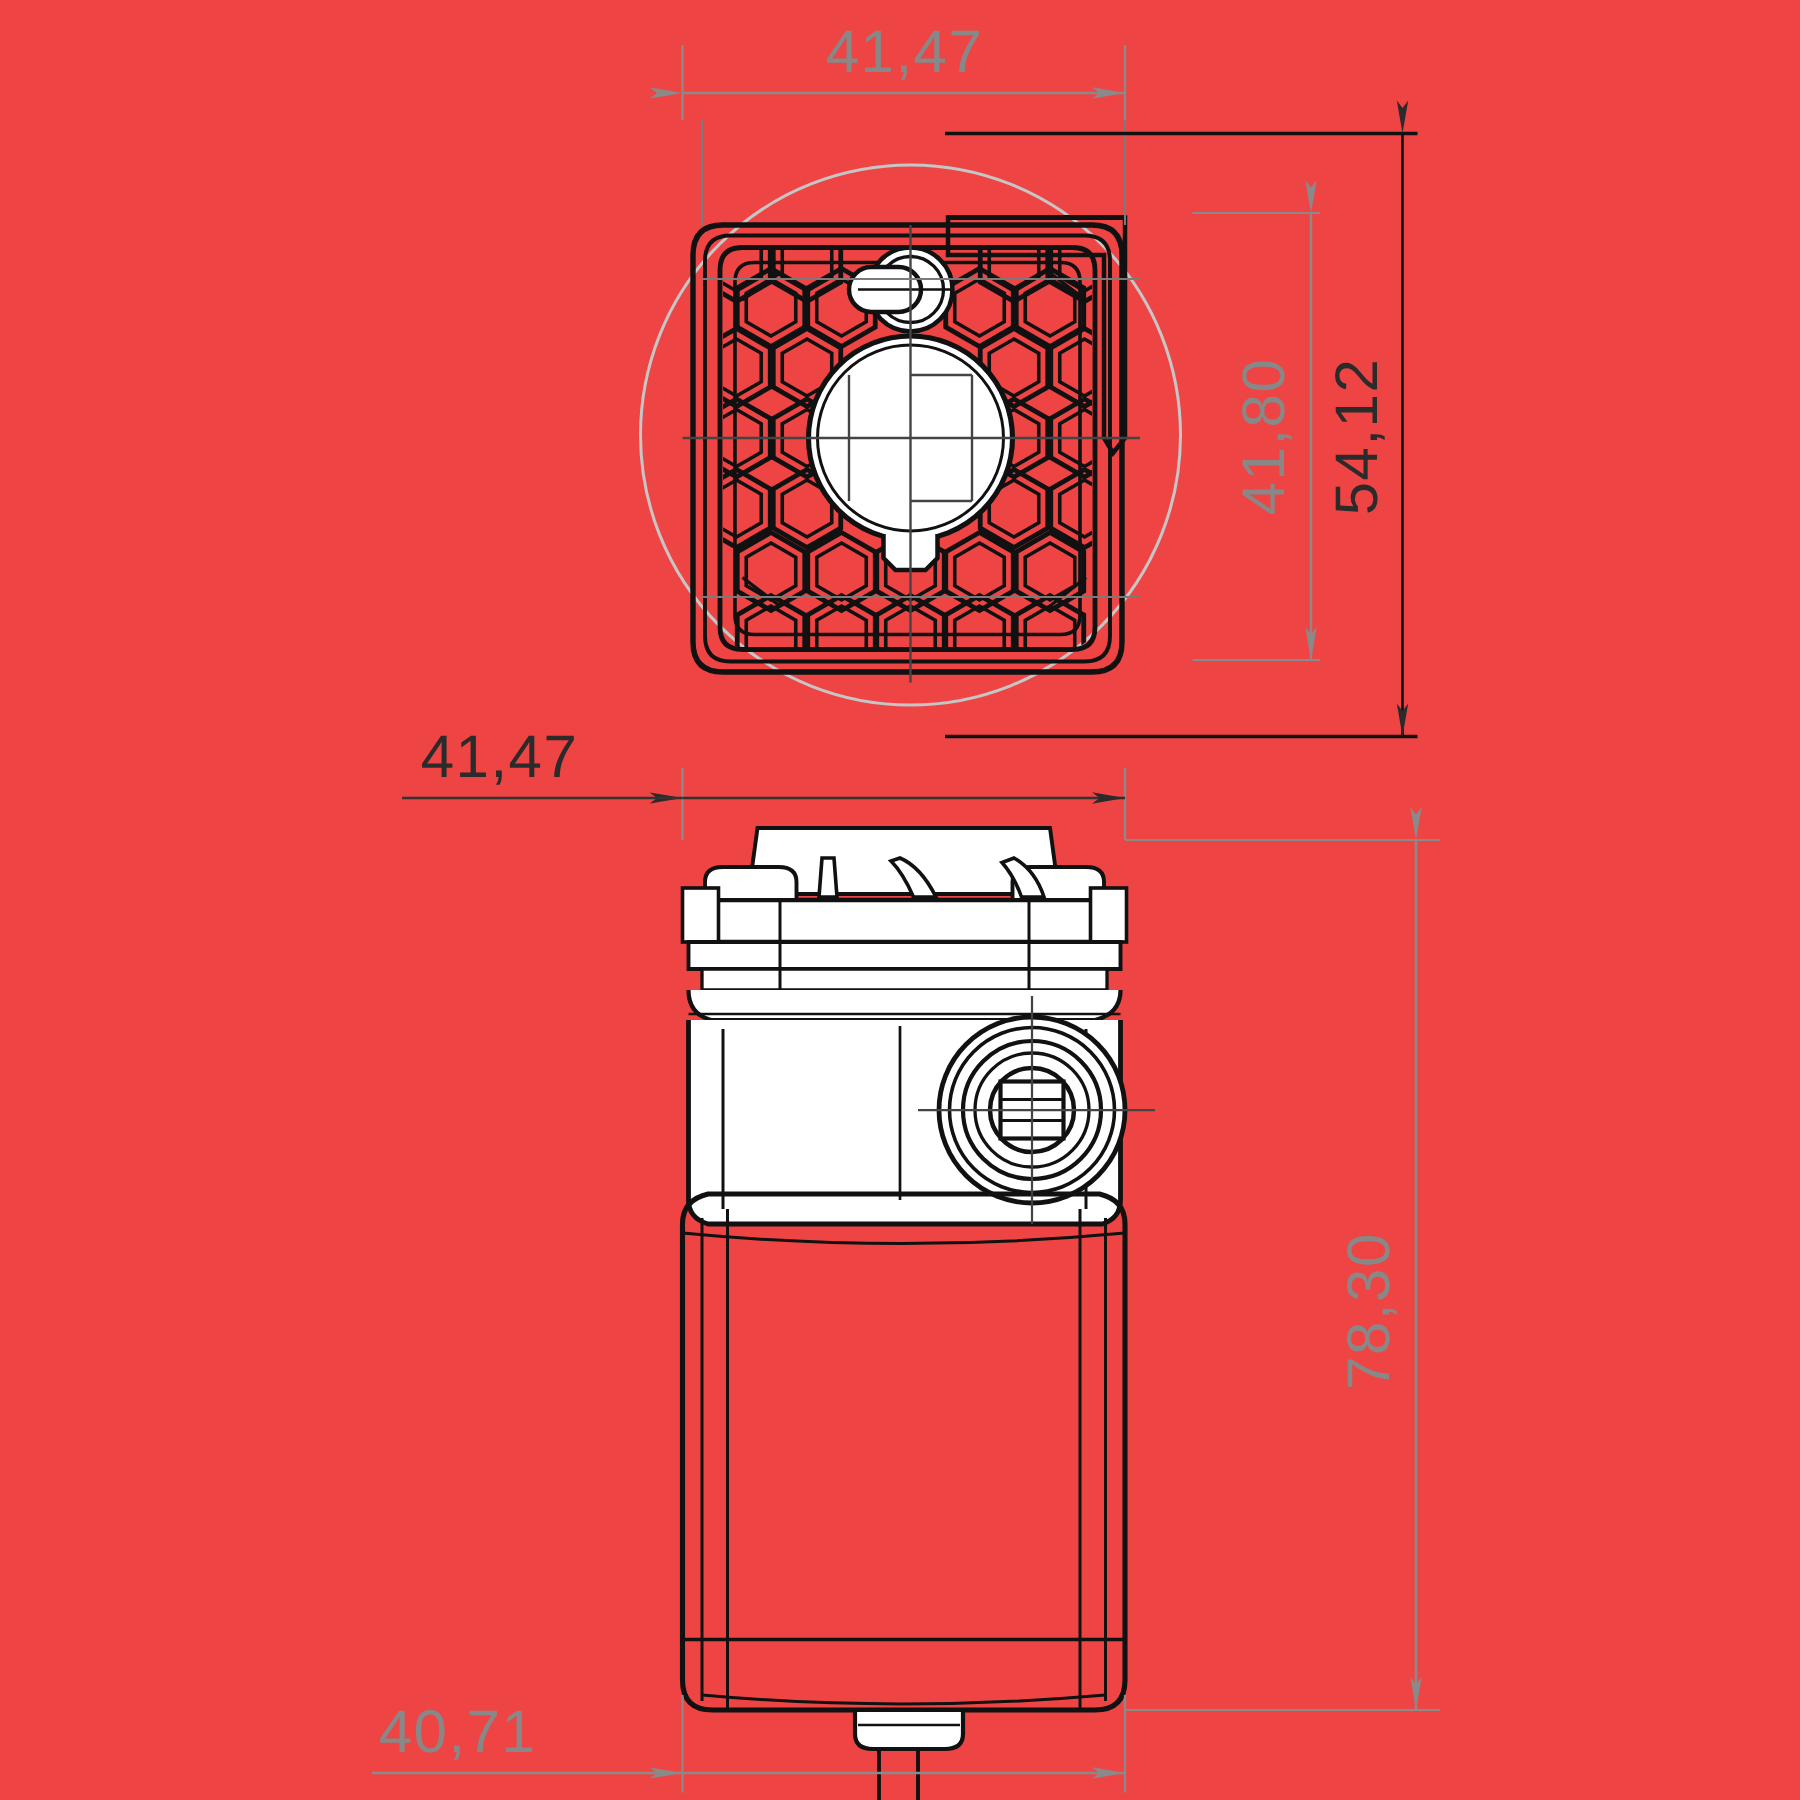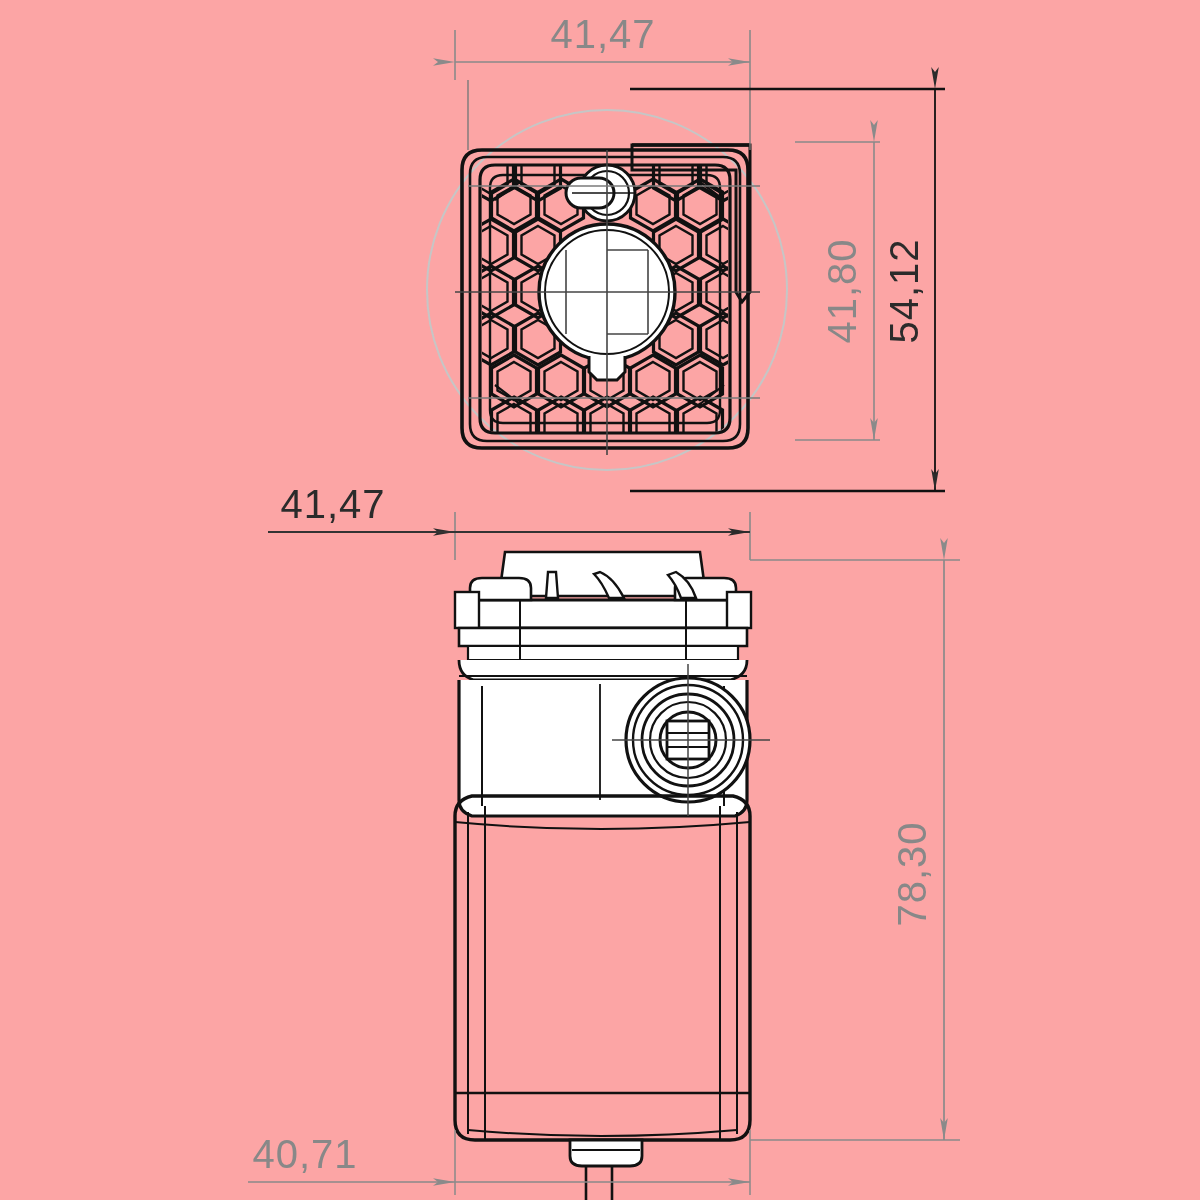--- a/index.html
+++ b/index.html
@@ -8,21 +8,21 @@
     padding: 0;
     background: #ffffff;
   }
   body {
     font-family: "Liberation Sans", sans-serif;
   }
   #sheet {
     position: relative;
     width: 1200px;
     height: 1200px;
-    background: #fca5a5;
+    background: #ef4444;
     overflow: hidden;
   }
   #sheet svg {
     position: absolute;
     top: 0;
     left: 0;
     width: 1200px;
     height: 1200px;
   }
   .dim-text {

